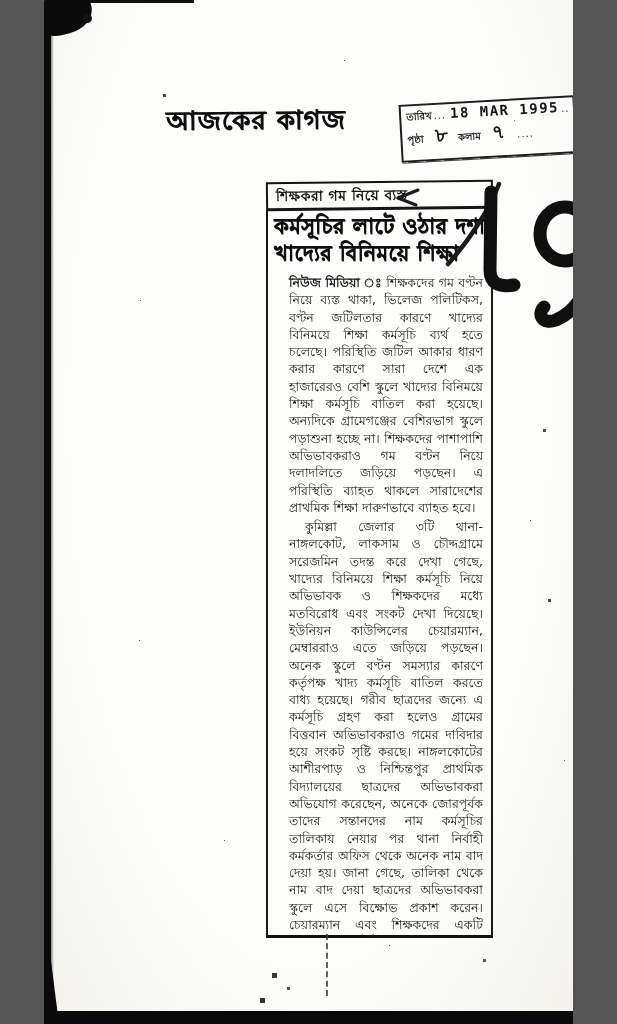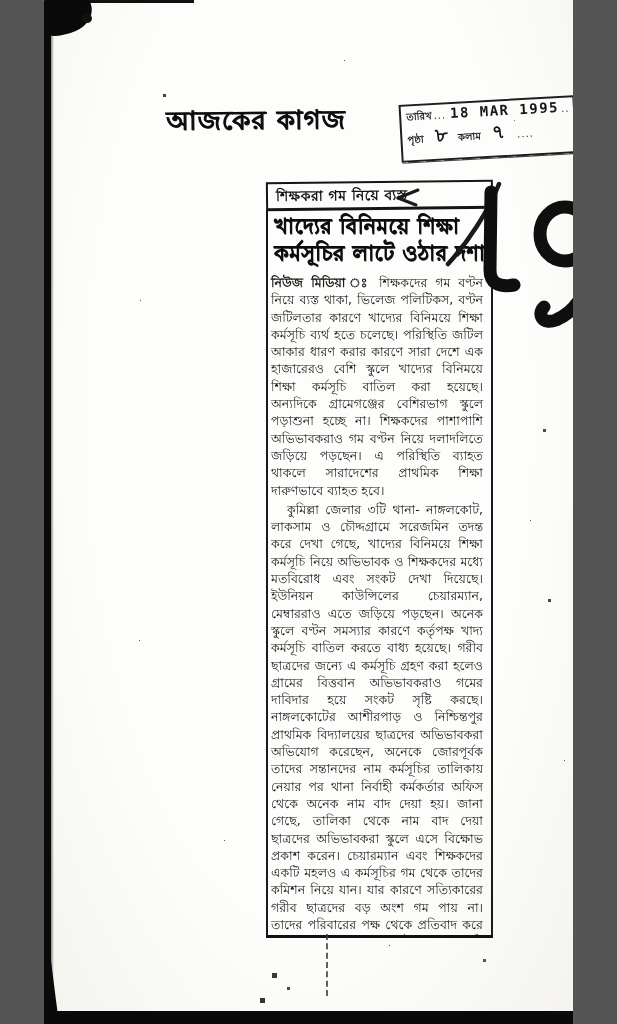--- a/index.html
+++ b/index.html
@@ -44,21 +44,21 @@
     display:inline-block;margin:0 10px 0 12px;line-height:1;}
   
   .clipping{left:222px;top:181px;width:227px;}
   .kicker-box{border:2px solid #151515;border-bottom-width:3px;padding:2px 6px 2px 8px;
     font-size:14px;font-weight:700;letter-spacing:.5px;height:20px;line-height:20px;
     transform:rotate(-.6deg);overflow:hidden;white-space:nowrap;}
   .headline{border-left:2px solid #151515;border-right:2px solid #151515;
     padding:3px 4px 2px 6px;font-size:21px;line-height:27px;font-weight:800;
     letter-spacing:.3px;color:#0c0c0c;text-shadow:.5px .5px 0 #1a1a1a;overflow:hidden;height:56px;}
   .body-col{border-left:2px solid #1a1a1a;border-right:2px solid #1a1a1a;border-bottom:3px solid #111;
-    padding:3px 8px 6px 3px;height:655px;overflow:hidden;text-align:justify;
+    padding:3px 8px 6px 21px;height:655px;overflow:hidden;text-align:justify;
     font-size:12.5px;line-height:17.3px;color:#191919;}
   .body-col p{margin:0 0 2px 0;}
   .body-col p.indent{text-indent:16px;}
   .lead{font-weight:700;}
   
   .ink-overlay{left:0;top:0;width:617px;height:1024px;pointer-events:none;}
   .fold-dash{left:282px;top:934px;width:0;height:62px;border-left:2px dashed #3a3a3a;opacity:.8;}
 </style>
 </head>
 <body>
@@ -91,22 +91,22 @@
       <span class="hand-digit">৭</span>
       <span class="stamp-dots">....</span>
     </div>
   </div>
 
   <div class="abs clipping">
     <div class="kicker-box">
       <span>শিক্ষকরা গম নিয়ে ব্যস্ত</span>
     </div>
     <div class="headline">
+      <div>কর্মসূচির লাটে ওঠার দশা</div>
       <div>খাদ্যের বিনিময়ে শিক্ষা</div>
-      <div>কর্মসূচির লাটে ওঠার দশা</div>
     </div>
     <div class="body-col">
       <p><span class="lead">নিউজ মিডিয়া ঃ</span> <span>শিক্ষকদের গম বণ্টন নিয়ে ব্যস্ত থাকা, ভিলেজ পলিটিকস, বণ্টন জটিলতার কারণে খাদ্যের বিনিময়ে শিক্ষা কর্মসূচি ব্যর্থ হতে চলেছে। পরিস্থিতি জটিল আকার ধারণ করার কারণে সারা দেশে এক হাজারেরও বেশি স্কুলে খাদ্যের বিনিময়ে শিক্ষা কর্মসূচি বাতিল করা হয়েছে। অন্যদিকে গ্রামেগঞ্জের বেশিরভাগ স্কুলে পড়াশুনা হচ্ছে না। শিক্ষকদের পাশাপাশি অভিভাবকরাও গম বণ্টন নিয়ে দলাদলিতে জড়িয়ে পড়ছেন। এ পরিস্থিতি ব্যাহত থাকলে সারাদেশের প্রাথমিক শিক্ষা দারুণভাবে ব্যাহত হবে।</span></p>
       <p class="indent">কুমিল্লা জেলার ৩টি থানা- নাঙ্গলকোট, লাকসাম ও চৌদ্দগ্রামে সরেজমিন তদন্ত করে দেখা গেছে, খাদ্যের বিনিময়ে শিক্ষা কর্মসূচি নিয়ে অভিভাবক ও শিক্ষকদের মধ্যে মতবিরোধ এবং সংকট দেখা দিয়েছে। ইউনিয়ন কাউন্সিলের চেয়ারম্যান, মেম্বাররাও এতে জড়িয়ে পড়ছেন। অনেক স্কুলে বণ্টন সমস্যার কারণে কর্তৃপক্ষ খাদ্য কর্মসূচি বাতিল করতে বাধ্য হয়েছে। গরীব ছাত্রদের জন্যে এ কর্মসূচি গ্রহণ করা হলেও গ্রামের বিত্তবান অভিভাবকরাও গমের দাবিদার হয়ে সংকট সৃষ্টি করছে। নাঙ্গলকোটের আশীরপাড় ও নিশ্চিন্তপুর প্রাথমিক বিদ্যালয়ের ছাত্রদের অভিভাবকরা অভিযোগ করেছেন, অনেকে জোরপূর্বক তাদের সন্তানদের নাম কর্মসূচির তালিকায় নেয়ার পর থানা নির্বাহী কর্মকর্তার অফিস থেকে অনেক নাম বাদ দেয়া হয়। জানা গেছে, তালিকা থেকে নাম বাদ দেয়া ছাত্রদের অভিভাবকরা স্কুলে এসে বিক্ষোভ প্রকাশ করেন। চেয়ারম্যান এবং শিক্ষকদের একটি মহলও এ কর্মসূচির গম থেকে তাদের কমিশন নিয়ে যান। যার কারণে সত্যিকারের গরীব ছাত্রদের বড় অংশ গম পায় না। তাদের পরিবারের পক্ষ থেকে প্রতিবাদ করে লাভও হয় না। নাঙ্গলকোট থানার ১০টি স্কুলে বর্তমানে শিক্ষার বিনিময়ে খাদ্য'র কর্মসূচি সম্পূর্ণরূপে বন্ধ। একই অবস্থা বিরাজ করছে লাকসাম ও চৌদ্দগ্রাম থানায়ও। গ্রামে গঞ্জে পড়াশোনার চেয়ে গম রাজনীতি বেশী জমে উঠেছে। অনেক অভিভাবক তাদের সন্তানদের ভবিষ্যত নিয়ে চিন্তিত হয়ে পড়েছেন। তাদের অভিযোগ, বর্তমান প্রেক্ষাপটে প্রাথমিক বিদ্যালয়গুলোতে লেখাপড়ার পরিবেশ নেই বললেই চলে।</p>
     </div>
   </div>
 
   <div class="abs fold-dash"></div>
 
   <svg class="abs ink-overlay" width="617" height="1024" viewBox="0 0 617 1024" xmlns="http://www.w3.org/2000/svg">

